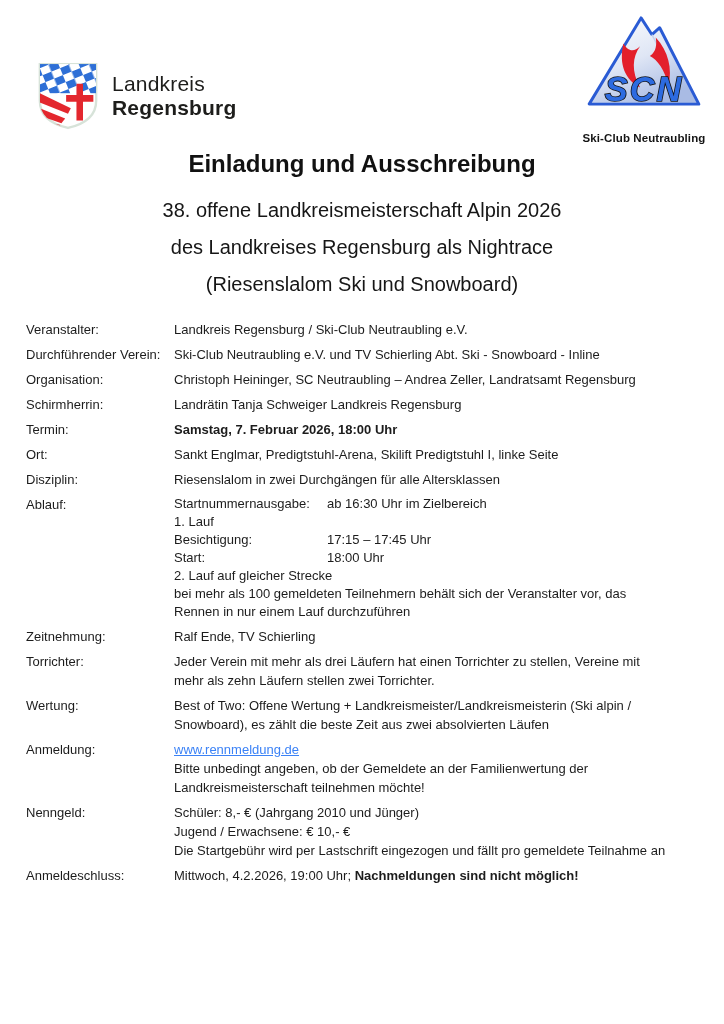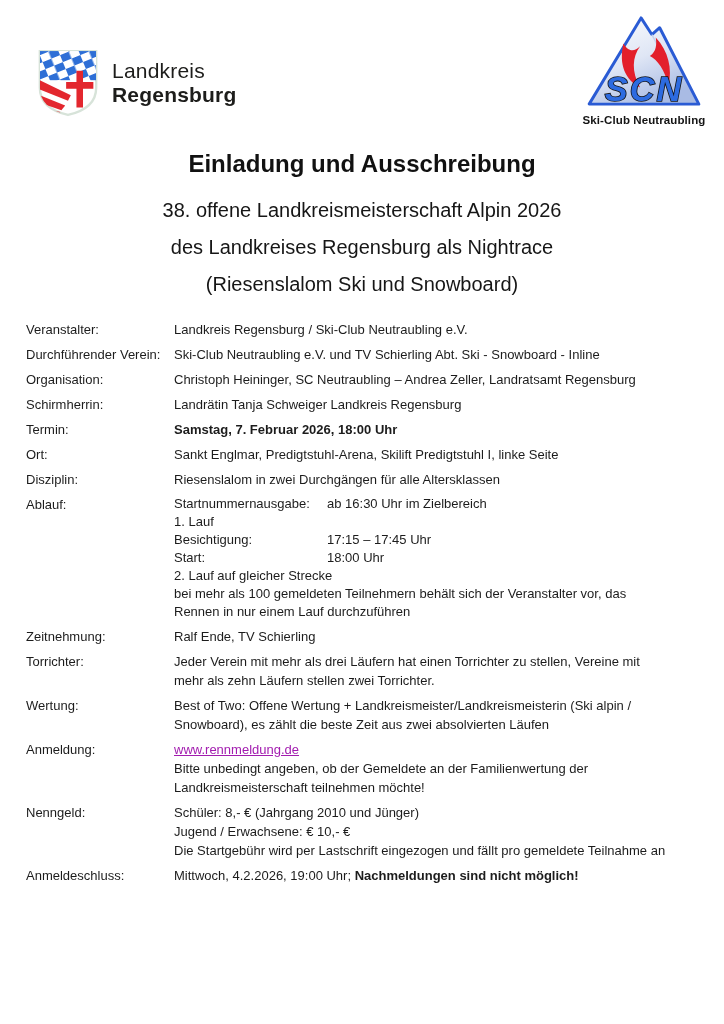--- a/index.html
+++ b/index.html
@@ -5,40 +5,40 @@
   html,body{margin:0;padding:0;background:#ffffff;}
   .page{
     position:relative;
     width:724px;height:1024px;
     background:#ffffff;
     font-family:"Liberation Sans",sans-serif;
     color:#1c1c1c;
     overflow:hidden;
   }
   
-  .logo-landkreis{position:absolute;left:37px;top:48px;display:flex;align-items:center;gap:13px;}
+  .logo-landkreis{position:absolute;left:37px;top:61px;display:flex;align-items:center;gap:13px;}
   .lk-name{font-size:21px;line-height:24px;color:#1d1d1b;letter-spacing:.2px;}
   .lk-name .l1{display:block;font-weight:400;}
   .lk-name .l2{display:block;font-weight:700;}
   .logo-scn{position:absolute;left:572px;top:14px;width:144px;text-align:center;}
-  .scn-caption{font-size:11.5px;font-weight:700;color:#141414;margin-top:0;letter-spacing:.1px;}
+  .scn-caption{font-size:11.5px;font-weight:700;color:#141414;margin-top:18px;letter-spacing:.1px;}
   
   .titles{padding-top:148px;text-align:center;}
   .title-main{font-size:24px;line-height:32px;font-weight:700;margin:0 0 19px;color:#111;}
   .subtitle{font-size:20px;line-height:23px;font-weight:400;margin:0 0 14px;color:#161616;}
   
   .details{margin:24px 34px 0 26px;font-size:13px;line-height:19px;}
   .row{display:flex;margin-bottom:6px;}
   .label{width:148px;flex:none;}
   .value{width:495px;}
   .value .line{display:block;}
   .ablauf-lines{line-height:18px;}
   .sublabel{display:inline-block;width:153px;}
   .bold{font-weight:700;}
-  a.link{color:#a21caf;text-decoration:underline;cursor:pointer;}
+  a.link{color:#3b82f6;text-decoration:underline;cursor:pointer;}
 </style>
 </head>
 <body>
 
 <div class="page">
 
   <div class="logo-landkreis">
     <svg width="62" height="70" viewBox="0 0 66 74">
       <defs>
         <clipPath id="shieldClip">

